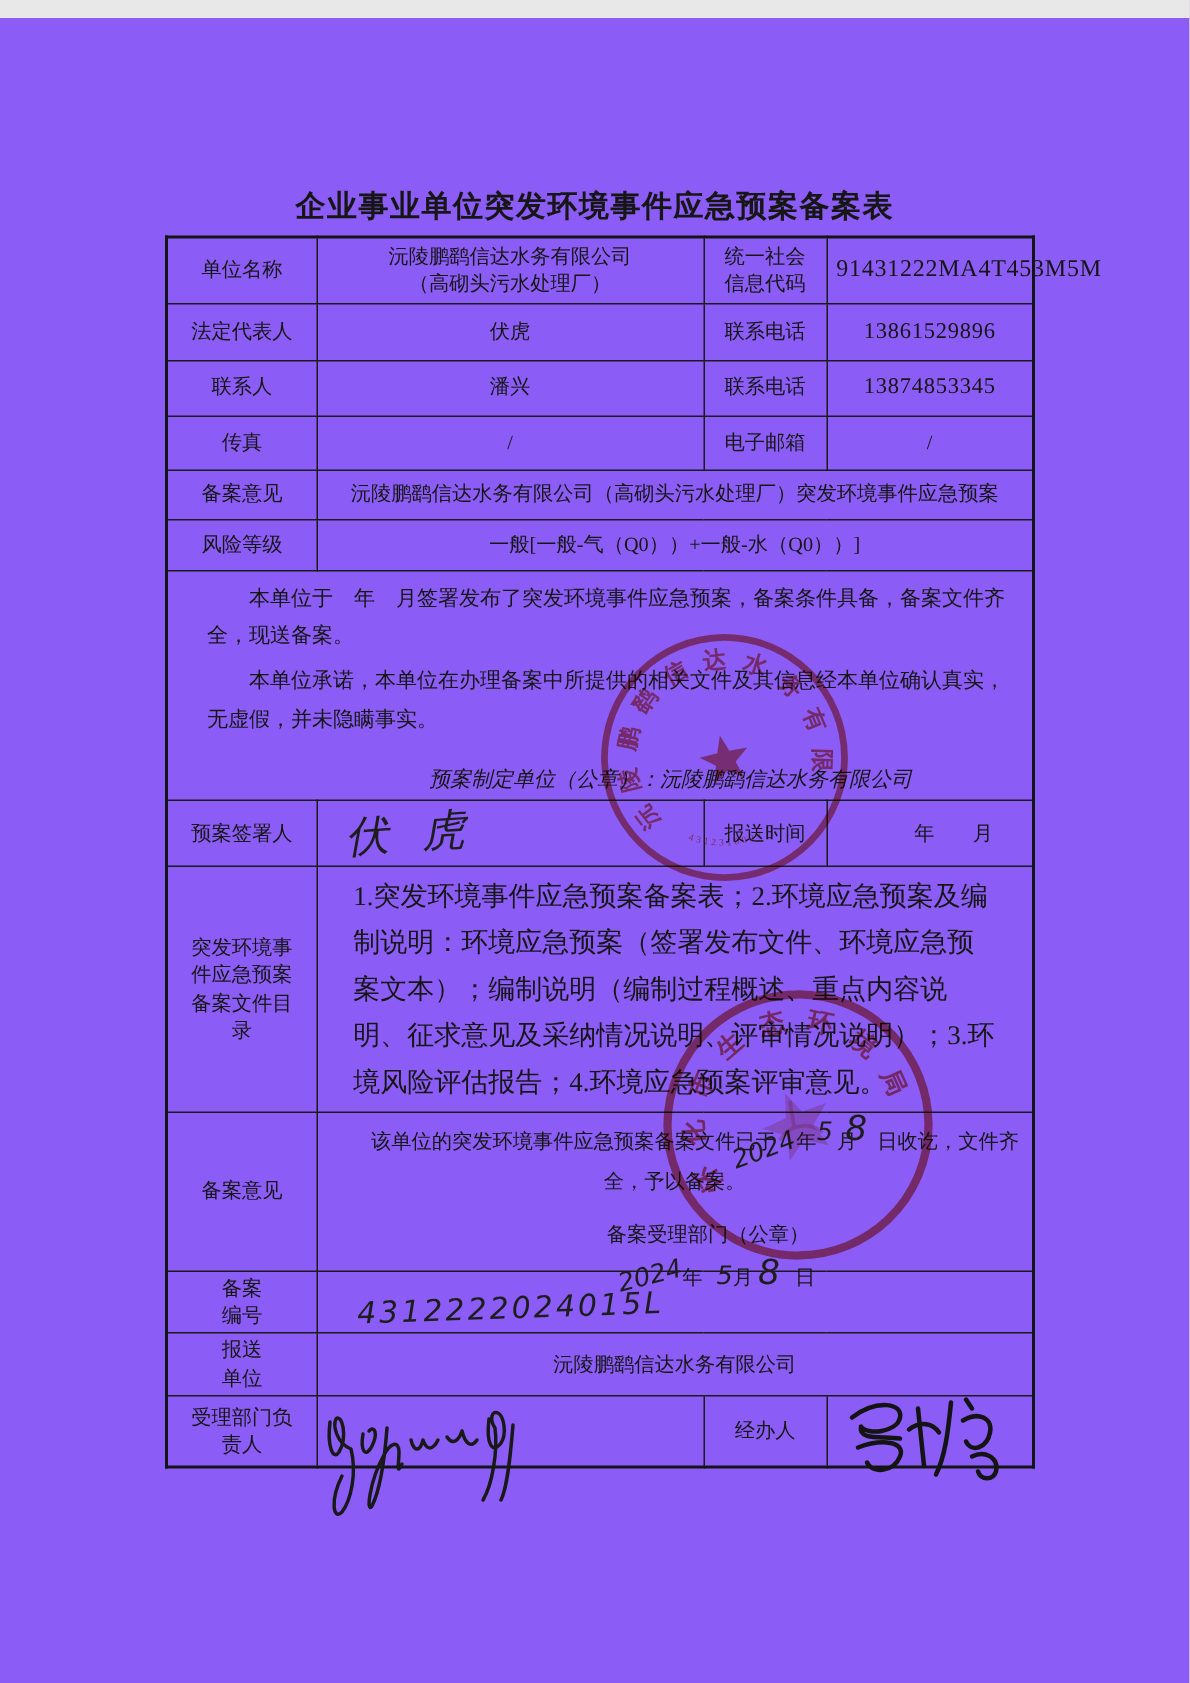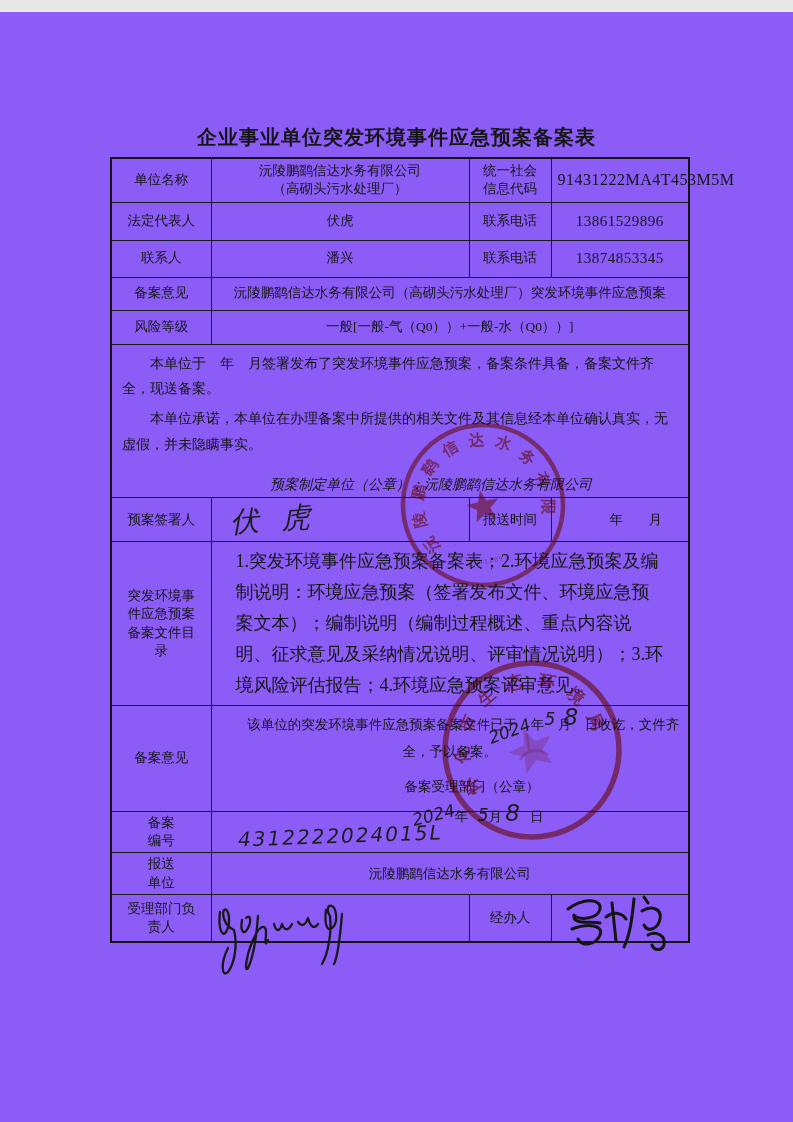--- a/index.html
+++ b/index.html
@@ -28,21 +28,21 @@
     padding:2px 6px;overflow:visible;
   }
   .pre{white-space:pre-line;}
   .left{text-align:left;}
   .code{font-size:16px;letter-spacing:.5px;}
   .num{font-size:15px;letter-spacing:.5px;}
   .h44{height:44px}.h38{height:38px}.h37{height:37px}.h36{height:36px}
   .h35{height:35px}.h33{height:33px}.h34{height:34px}
   .hdecl{height:133px}.hsign{height:34px}.hcat{height:91px}
   .hop{height:106px}.hnum{height:36px}.hunit{height:39px}.hacc{height:48px}
-  .decl-cell{text-align:left;vertical-align:top;padding:6px 10px 2px 10px;font-size:14px;}
+  .decl-cell{text-align:left;vertical-align:top;padding:6px 10px 2px 26px;font-size:14px;}
   .decl-cell p{margin:0 0 4px 0;text-indent:2em;line-height:1.85;}
   .seal-line{margin:16px 0 0 148px;line-height:1.5;font-style:italic;}
   .cat-cell{text-align:left;vertical-align:middle;font-size:18px;line-height:1.72;padding:4px 24px;}
   .op-cell{position:relative;text-align:center;vertical-align:top;padding:5px 8px;font-size:13.5px;}
   .op-body{margin:0;text-indent:2em;line-height:2;}
   .dept-line{position:absolute;left:193px;top:72px;}
   .date-line{position:absolute;left:200px;top:92px;white-space:nowrap;}
   .hw{
     font-family:"DejaVu Sans","Liberation Sans",sans-serif;
     font-style:italic;color:#1d1d1d;
@@ -99,20 +99,26 @@
         <td class="num">13861529896</td>
       </tr>
 
       <tr class="h37">
         <td>联系人</td>
         <td>潘兴</td>
         <td>联系电话</td>
         <td class="num">13874853345</td>
       </tr>
 
+      <tr class="h36">
+        <td>传真</td>
+        <td>/</td>
+        <td>电子邮箱</td>
+        <td>/</td>
+      </tr>
 
 
       <tr class="h33">
         <td>备案意见</td>
         <td colspan="3">沅陵鹏鹞信达水务有限公司（高砌头污水处理厂）突发环境事件应急预案</td>
       </tr>
 
       <tr class="h34">
         <td>风险等级</td>
         <td colspan="3">一般[一般-气（Q0））+一般-水（Q0））]</td>

